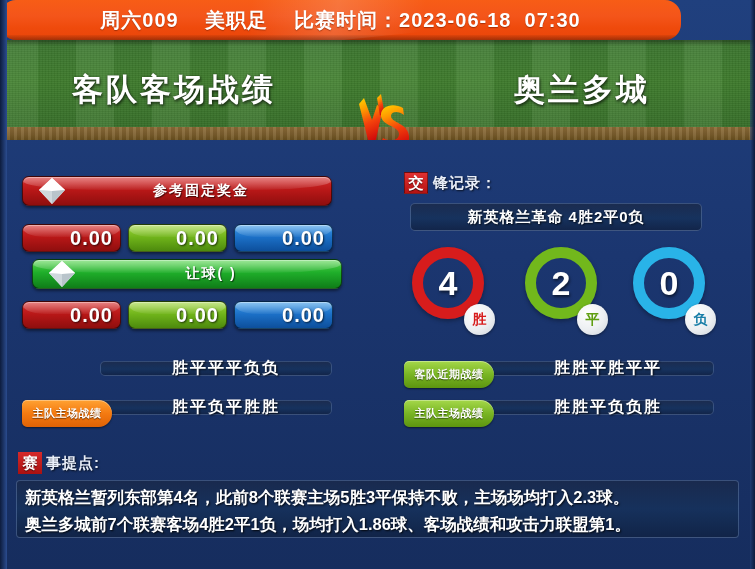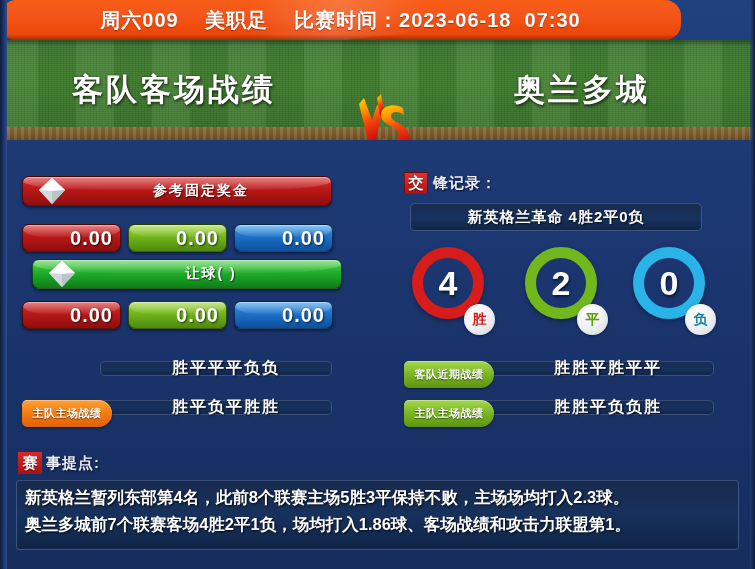--- a/index.html
+++ b/index.html
@@ -212,21 +212,21 @@
     background:linear-gradient(180deg,#d62a2a,#aa1111);
     display:flex; align-items:center; justify-content:center;
     color:#fff; font-size:15px; font-weight:bold;
     text-shadow:0 1px 1px rgba(0,0,0,.6);
   }
   .tips-title{
     color:#e9eef8; font-size:15px; font-weight:bold; letter-spacing:1px;
     text-shadow:1px 1px 2px rgba(0,0,0,.7);
   }
   .tips-body{
-    position:absolute; left:16px; top:480px; width:723px; height:70px;
+    position:absolute; left:16px; top:480px; width:723px; height:58px;
     background:linear-gradient(180deg,#192a4e 0%,#16315c 50%,#112448 100%);
     border:1px solid rgba(120,150,200,.4);
     border-radius:4px;
     padding:3px 8px 16px 8px;
     color:#ffffff; font-size:16.5px; font-weight:bold;
     line-height:27px; letter-spacing:0px;
     text-shadow:1px 1px 2px rgba(0,0,0,.85);
     white-space:nowrap; overflow:hidden;
   }
 </style>

